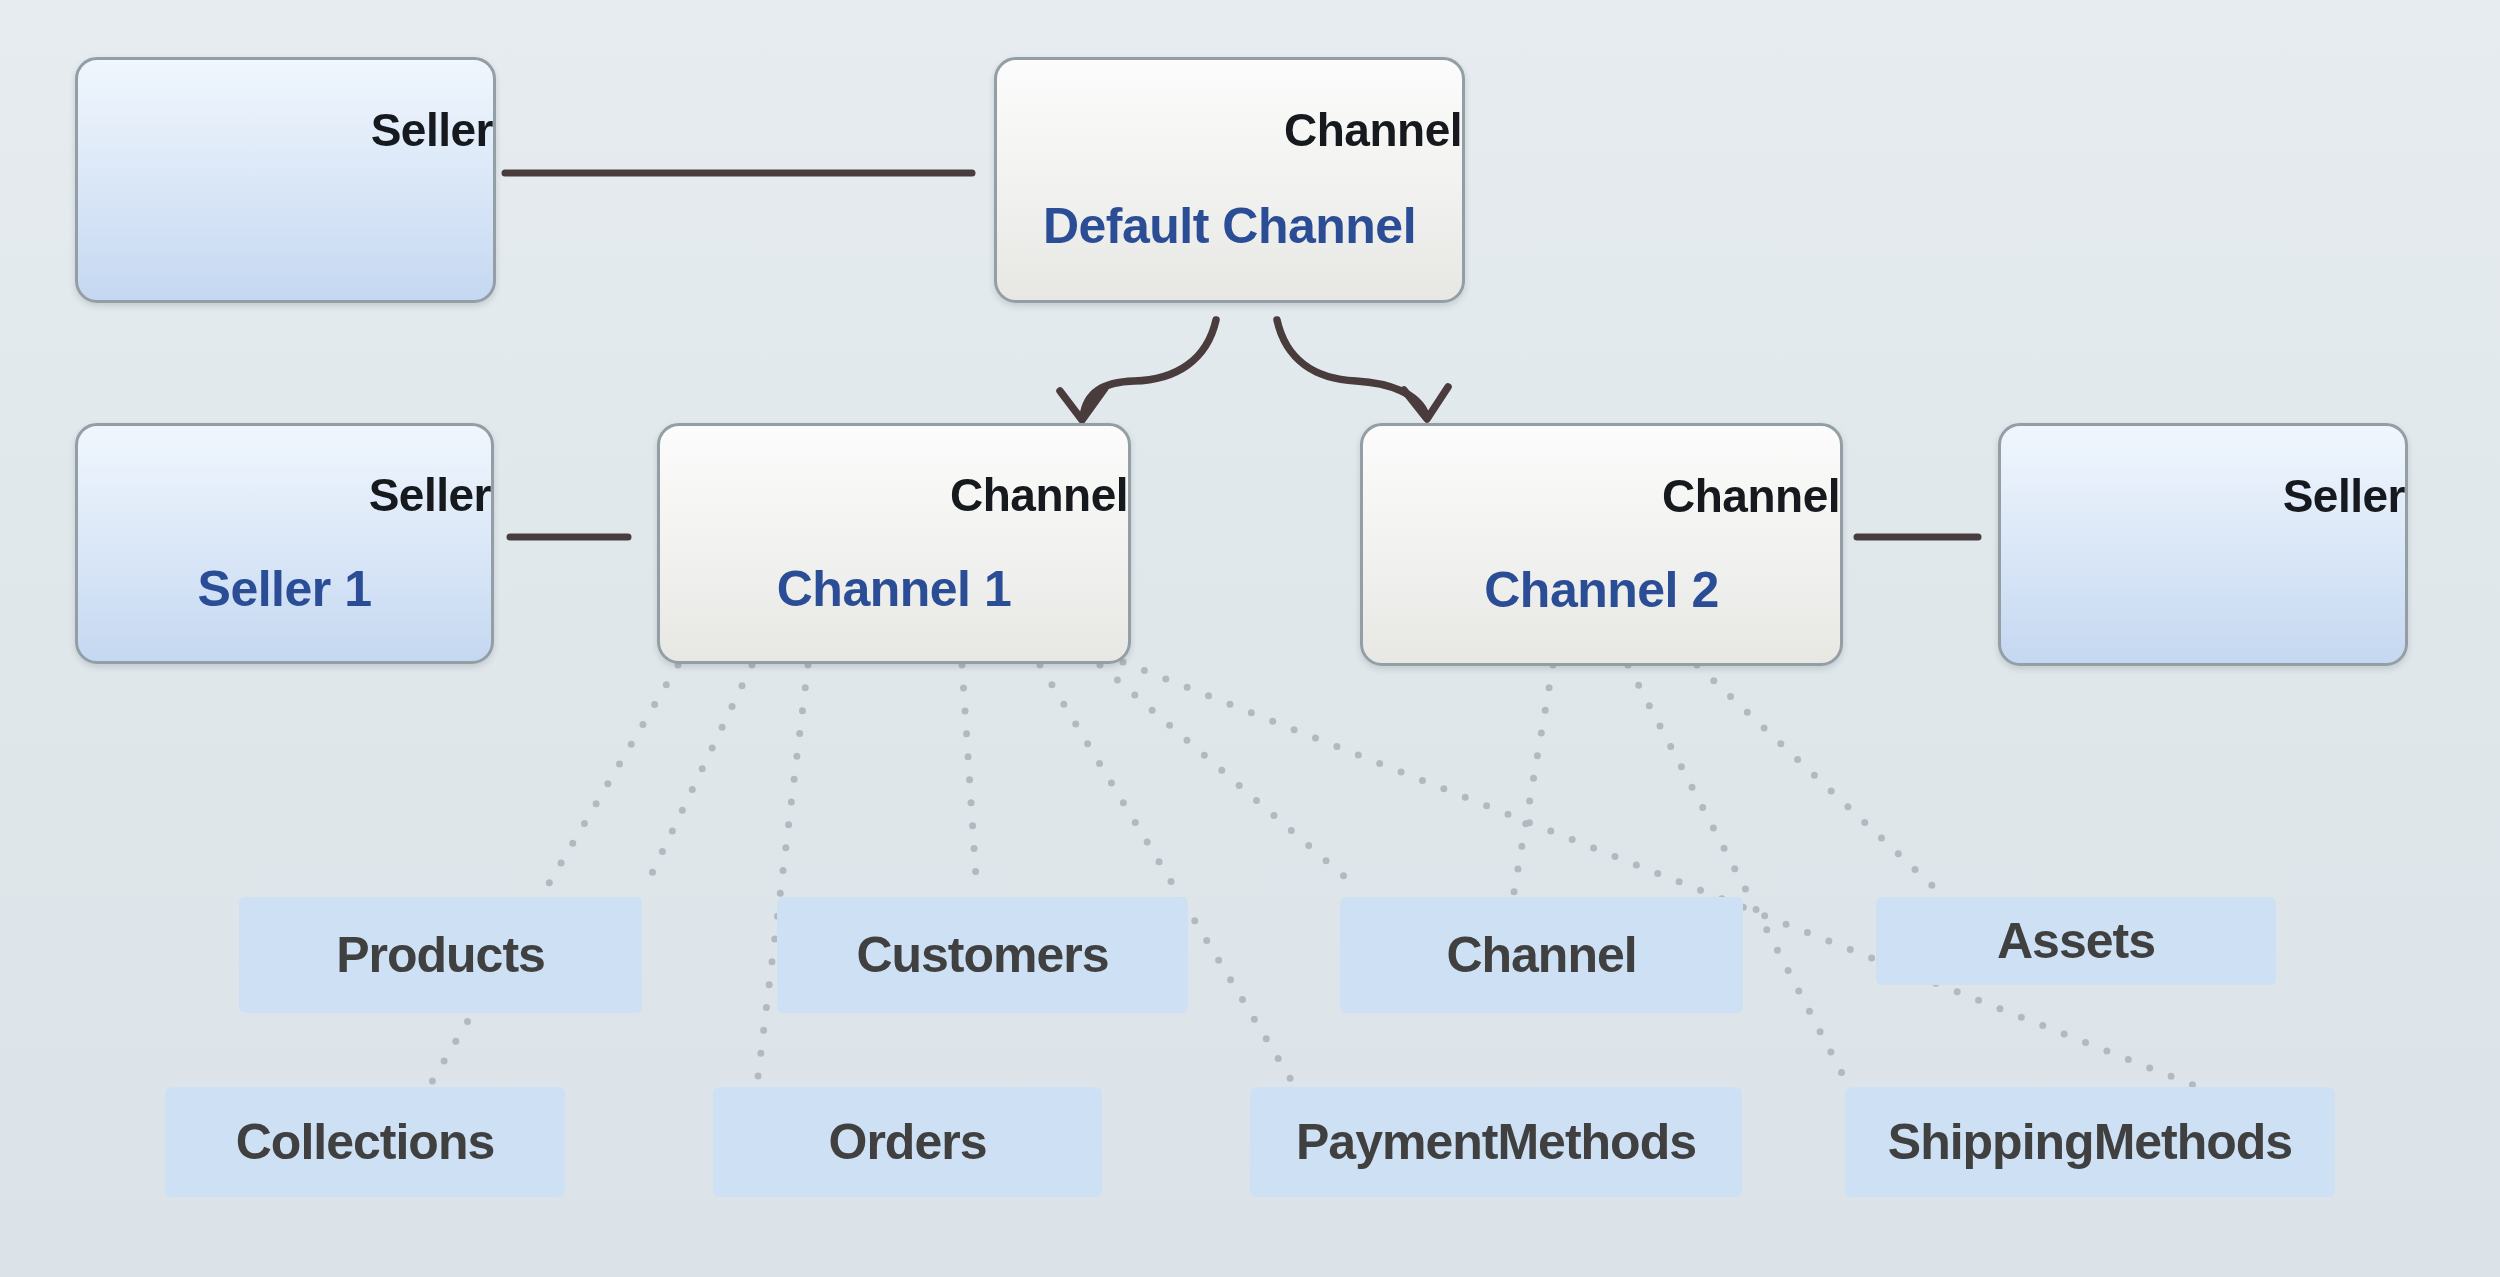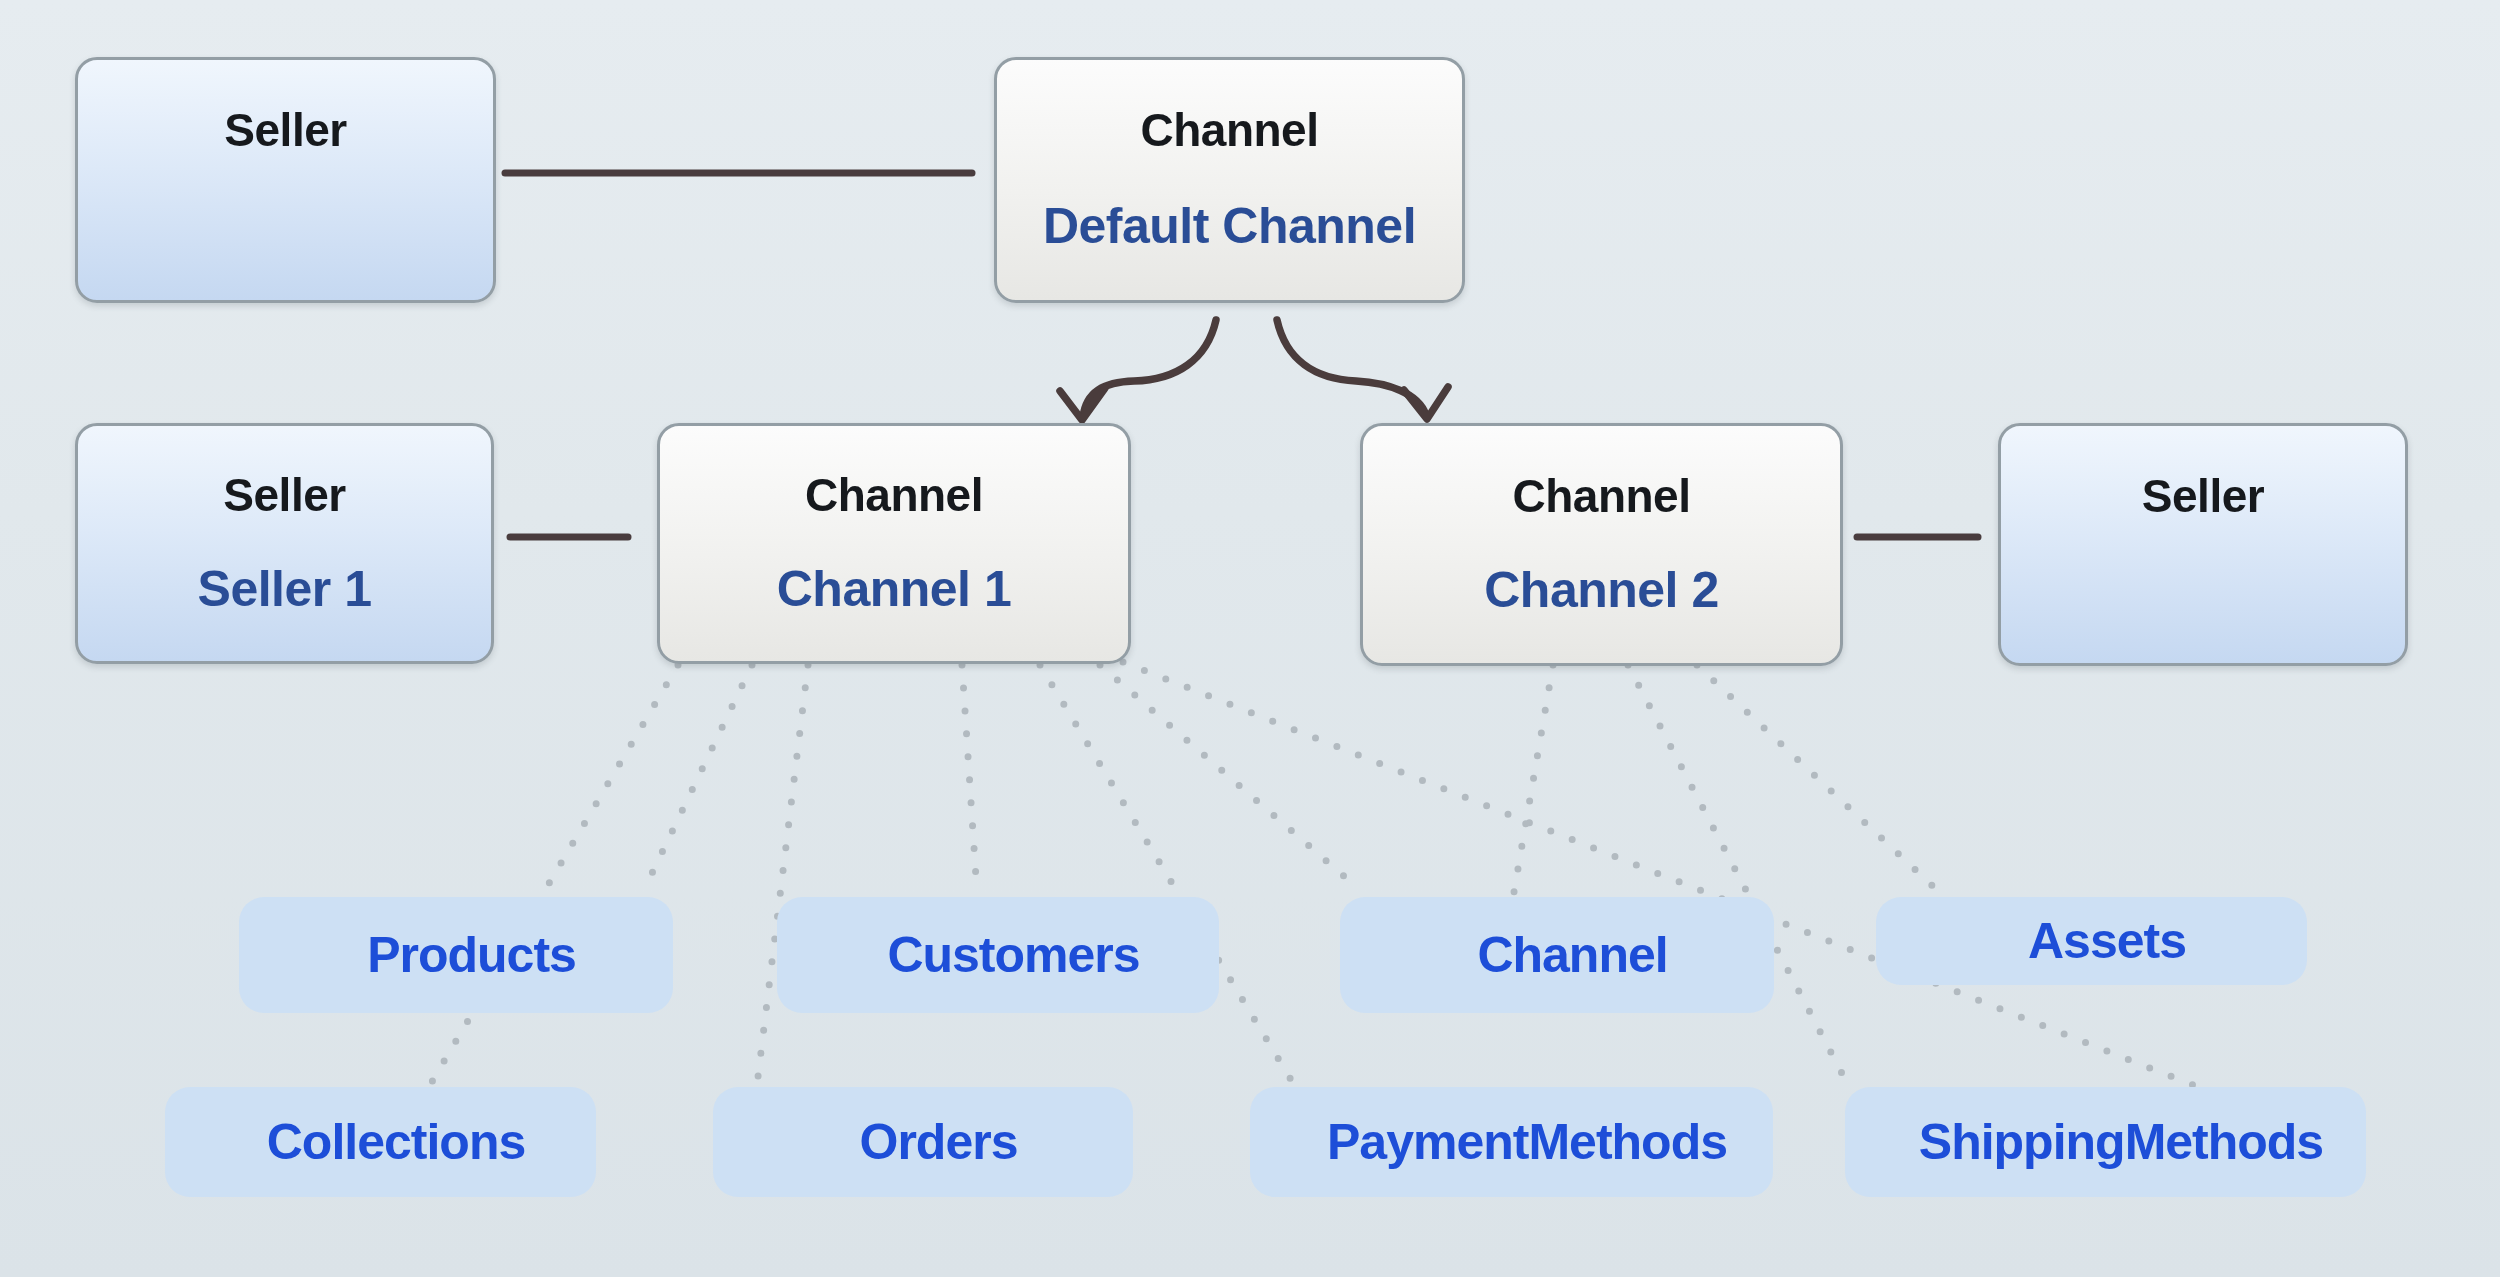--- a/index.html
+++ b/index.html
@@ -13,35 +13,34 @@
   .links{position:absolute;left:0;top:0;z-index:1;}
   .ebox{
     position:absolute;z-index:2;
     border:3px solid #939ea5;border-radius:22px;
     box-shadow:0 3px 6px rgba(60,70,80,0.18);
   }
   .ebox.seller{background:linear-gradient(180deg,#f0f6fd 0%,#dde9f8 45%,#c5d8f1 100%);}
   .ebox.channel{background:linear-gradient(180deg,#fcfcfc 0%,#f1f1ef 55%,#e7e7e4 100%);}
   .etype{
     position:absolute;top:18%;left:0;width:100%;
-    text-align:center;font-size:46px;font-weight:bold;color:#16191d;
+    text-align:right;font-size:46px;font-weight:bold;color:#16191d;
     letter-spacing:-0.5px;
   }
   .ename{
     position:absolute;top:57%;left:0;width:100%;
     text-align:center;font-size:50px;font-weight:bold;color:#2a4d96;
     letter-spacing:-0.5px;
   }
   .chip{
     position:absolute;z-index:2;
-    background:#cde0f4;border-radius:25px;
+    background:#cde0f4;border-radius:6px;
     display:flex;align-items:center;justify-content:center;
-    font-size:50px;font-weight:bold;color:#1d4ed8;
+    font-size:50px;font-weight:bold;color:#404040;
     letter-spacing:-1px;
-    padding-left:31px;
   }
 </style>
 </head>
 <body>
 
 <div class="canvas">
 
   <svg class="links" width="2500" height="1277" viewBox="0 0 2500 1277">
 
     <line x1="505" y1="173" x2="972" y2="173" stroke="#493c3e" stroke-width="7" stroke-linecap="round"></line>

